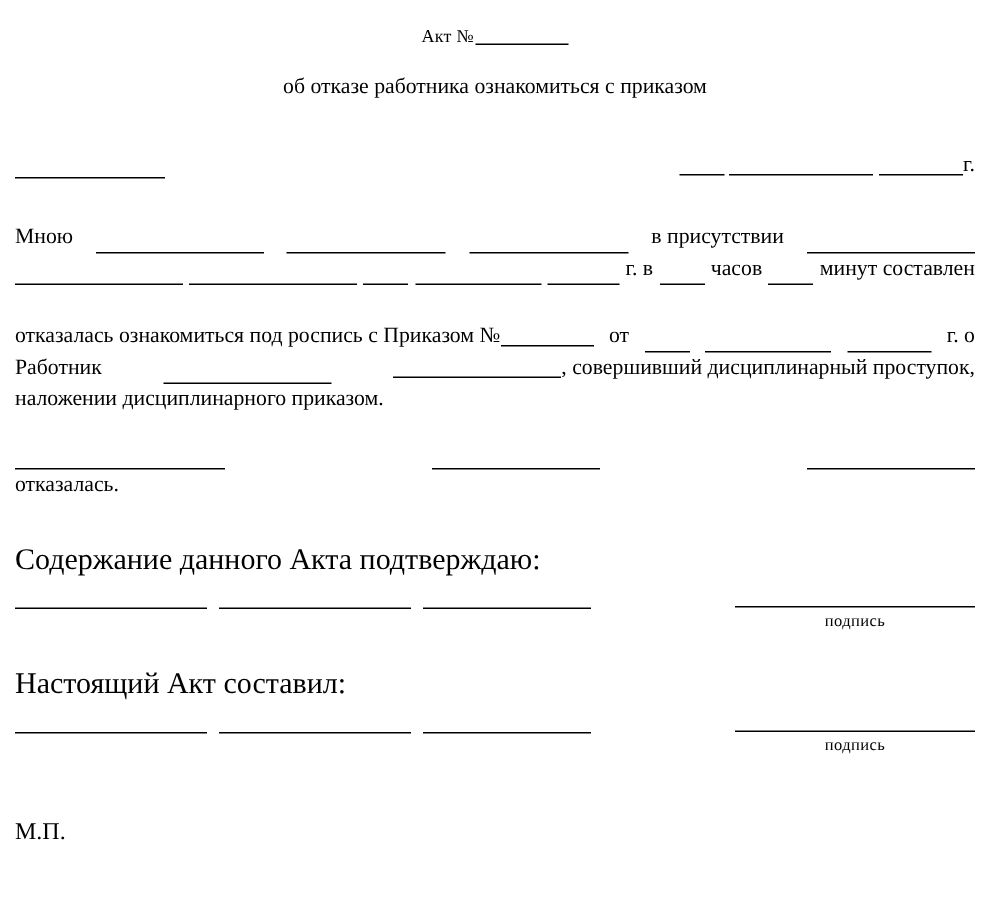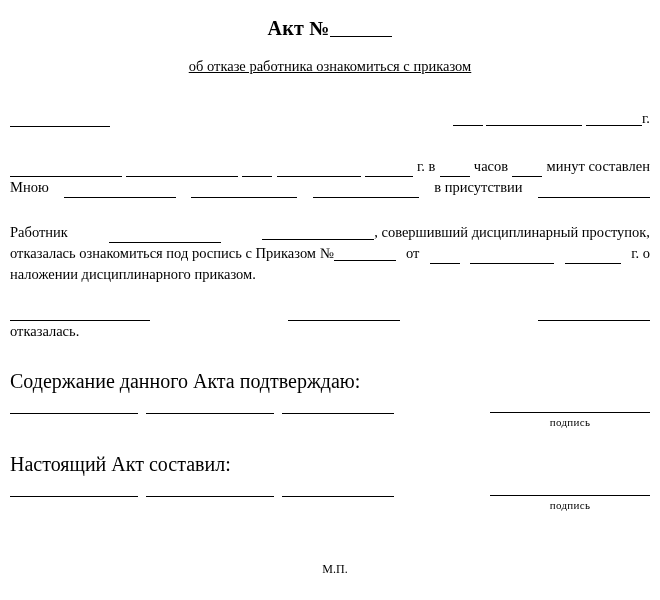--- a/index.html
+++ b/index.html
@@ -20,42 +20,42 @@
     width: 660px;
     height: 600px;
     box-sizing: border-box;
     padding: 0 10px;
     position: relative;
   }
 
   
   .doc-title {
     text-align: center;
-    font-weight: bold;
-    font-size: 20px;
+    font-weight: normal;
+    font-size: 12px;
     margin: 0;
     padding-top: 17px;
     letter-spacing: 0.2px;
   }
   .doc-title .num-blank {
     display: inline-block;
     width: 62px;
     border-bottom: 1.6px solid #000;
     vertical-align: -2px;
     margin-left: 1px;
   }
 
   .doc-subtitle {
     text-align: center;
     font-size: 14.5px;
     line-height: 19px;
     margin: 0;
     padding-top: 17px;
   }
-  .doc-subtitle div { white-space: nowrap; text-decoration: underline; }
+  .doc-subtitle div { white-space: nowrap; }
 
   
   .bl {
     display: inline-block;
     border-bottom: 1.5px solid #000;
     vertical-align: -3px;
     height: 11px;
   }
   .bl.w30  { width: 30px; }
   .bl.w48  { width: 48px; }
@@ -131,23 +131,23 @@
     font-size: 11px;
     padding-top: 3px;
     letter-spacing: 0.3px;
   }
 
   
   .stamp-mark {
     position: absolute;
     left: 0;
     right: 0;
-    top: 562px;
-    text-align: center;
-    font-size: 12px;
+    top: 546px;
+    text-align: left;
+    font-size: 16px;
   }
   .stamp-mark span { margin-left: 10px; }
 </style>
 </head>
 <body>
 
 <div class="page">
 
   <h1 class="doc-title"><span>Акт №</span><span class="num-blank"></span></h1>
 
@@ -157,54 +157,54 @@
 
   <div class="place-date-row">
     <span class="bl w100"></span>
     <span class="right-date"><span class="bl w30"></span>
       <span class="bl w96"></span>
       <span class="bl w56"></span><span>г.</span></span>
   </div>
 
   <div class="para p-mnoyu">
     <span class="line justify-line">
+      <span>Мною</span>
+      <span class="bl w112"></span>
+      <span class="bl w106"></span>
+      <span class="bl w106"></span>
+      <span>в  присутствии</span>
+      <span class="bl w112"></span>
+    </span>
+    <span class="line justify-line">
       <span class="bl w112"></span>
       <span class="bl w112"></span>
       <span class="bl w30"></span>
       <span class="bl w84"></span>
       <span class="bl w48"></span>
       <span>г.  в</span>
       <span class="bl w30"></span>
       <span>часов</span>
       <span class="bl w30"></span>
       <span>минут составлен</span>
     </span>
-    <span class="line justify-line">
-      <span>Мною</span>
-      <span class="bl w112"></span>
-      <span class="bl w106"></span>
-      <span class="bl w106"></span>
-      <span>в  присутствии</span>
-      <span class="bl w112"></span>
-    </span>
   </div>
 
   <div class="para p-rabotnik">
-    <span class="line justify-line">
-      <span>Работник</span>
-      <span class="bl w112"></span>
-      <span><span class="bl w112"></span><span>,  совершивший  дисциплинарный  проступок,</span></span>
-    </span>
     <span class="line justify-line">
       <span><span>отказалась  ознакомиться  под  роспись  с  Приказом  №</span><span class="bl w62"></span></span>
       <span>от</span>
       <span class="bl w30"></span>
       <span class="bl w84"></span>
       <span class="bl w56"></span>
       <span>г. о</span>
+    </span>
+    <span class="line justify-line">
+      <span>Работник</span>
+      <span class="bl w112"></span>
+      <span><span class="bl w112"></span><span>,  совершивший  дисциплинарный  проступок,</span></span>
     </span>
     <span class="line">наложении дисциплинарного приказом.</span>
   </div>
 
   <div class="para p-otkaz">
     <span class="line justify-line">
       <span class="bl w140"></span>
       <span class="bl w112"></span>
       <span class="bl w112"></span>
     </span>

